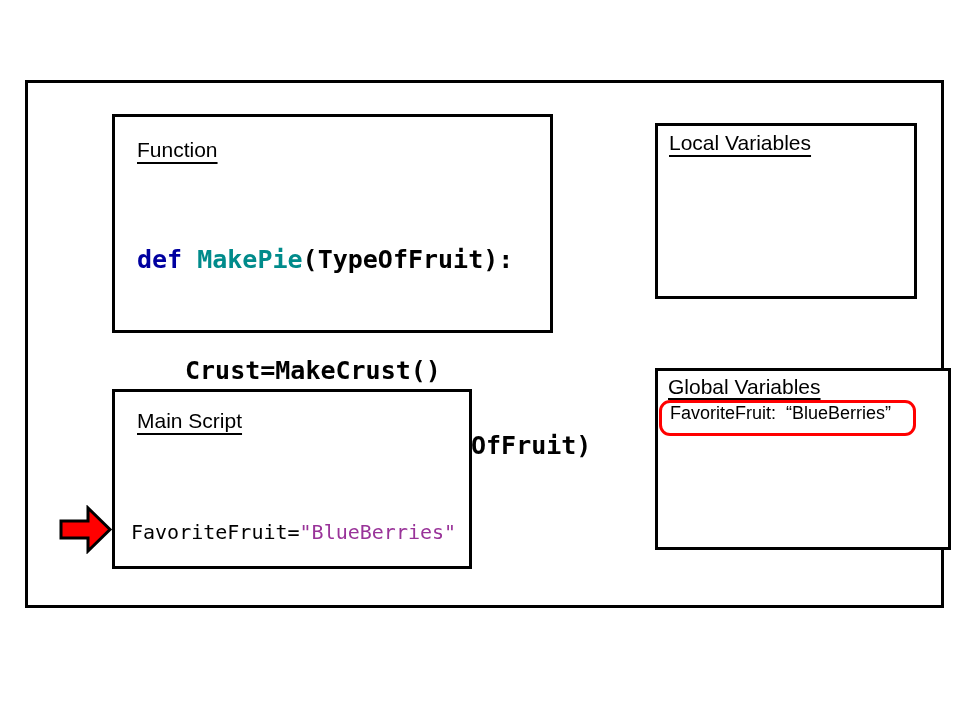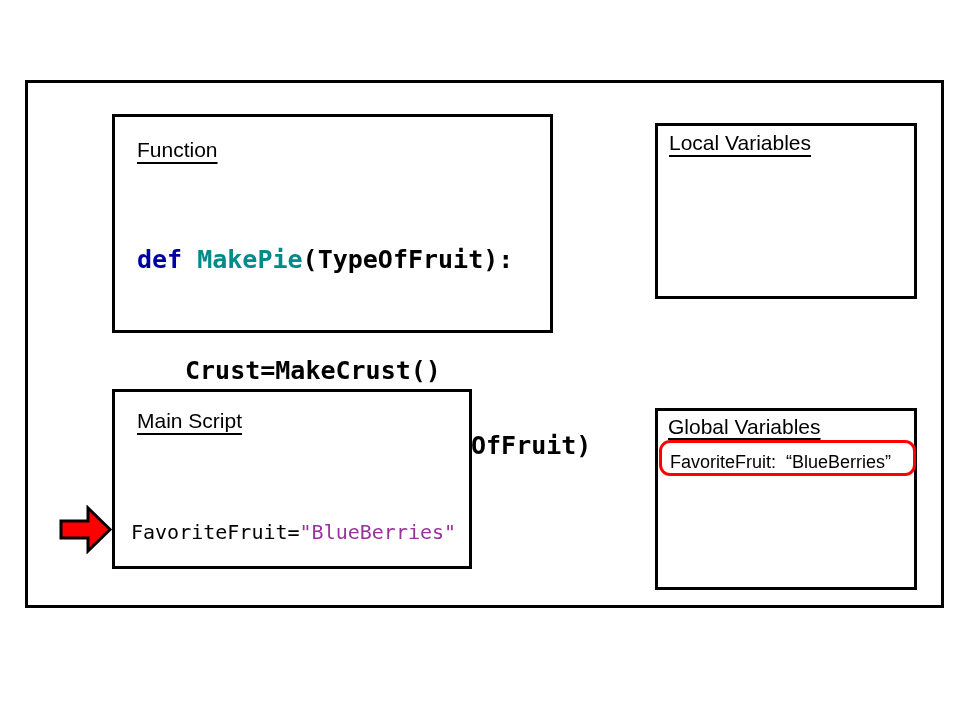--- a/index.html
+++ b/index.html
@@ -14,21 +14,21 @@
     position:absolute; left:25px; top:80px; width:919px; height:528px;
     border:3px solid var(--box-border,#000);
     background:#ffffff;
   }
   .box {
     position:absolute; border:3px solid var(--box-border,#000); background:#ffffff;
   }
   .fn-box   { left:112px; top:114px; width:441px; height:219px; }
   .lv-box   { left:655px; top:115px; width:262px; height:176px;margin-top:8px; }
   .ms-box   { left:112px; top:389px; width:360px; height:180px; }
-  .gv-box   { left:655px; top:408px; width:262px; height:182px; }
+  .gv-box   { left:655px; top:368px; width:296px; height:182px; }
 
   .box-title {
     position:absolute; font-size:21px; line-height:26px; color:#000;
     text-decoration:underline; text-underline-offset:5px;
     text-decoration-thickness:2px; white-space:pre;
   }
   .fn-box .box-title { left:22px; top:20px; }
   .ms-box .box-title { left:22px; top:16px; }
   .lv-box .box-title { left:11px; top:4px; }
   .gv-box .box-title { left:10px; top:3px; text-underline-offset:4px; }
@@ -49,21 +49,21 @@
   .gap-above { margin-top:36px; }
 
   .kw     { color:var(--keyword,#0000A0); }
   .fname  { color:var(--function-name,#008B8B); }
   .str    { color:var(--string-literal,#993399); }
   .plain  { color:#000000; }
 
   .gv-highlight {
     position:absolute; left:1px; top:29px; width:257px; height:36px;
     border:3px solid var(--highlight-stroke,#F00); border-radius:11px;
-    display:flex; align-items:flex-end; padding-left:8px; background:transparent;
+    display:flex; align-items:flex-start; padding-left:8px; background:transparent;
   }
   .gv-entry { font-size:18px; white-space:pre; color:#000; }
 
   .exec-arrow { position:absolute; left:59px; top:505px; width:54px; height:49px; }
 </style>
 </head>
 <body>
 
 <div class="canvas">
 

